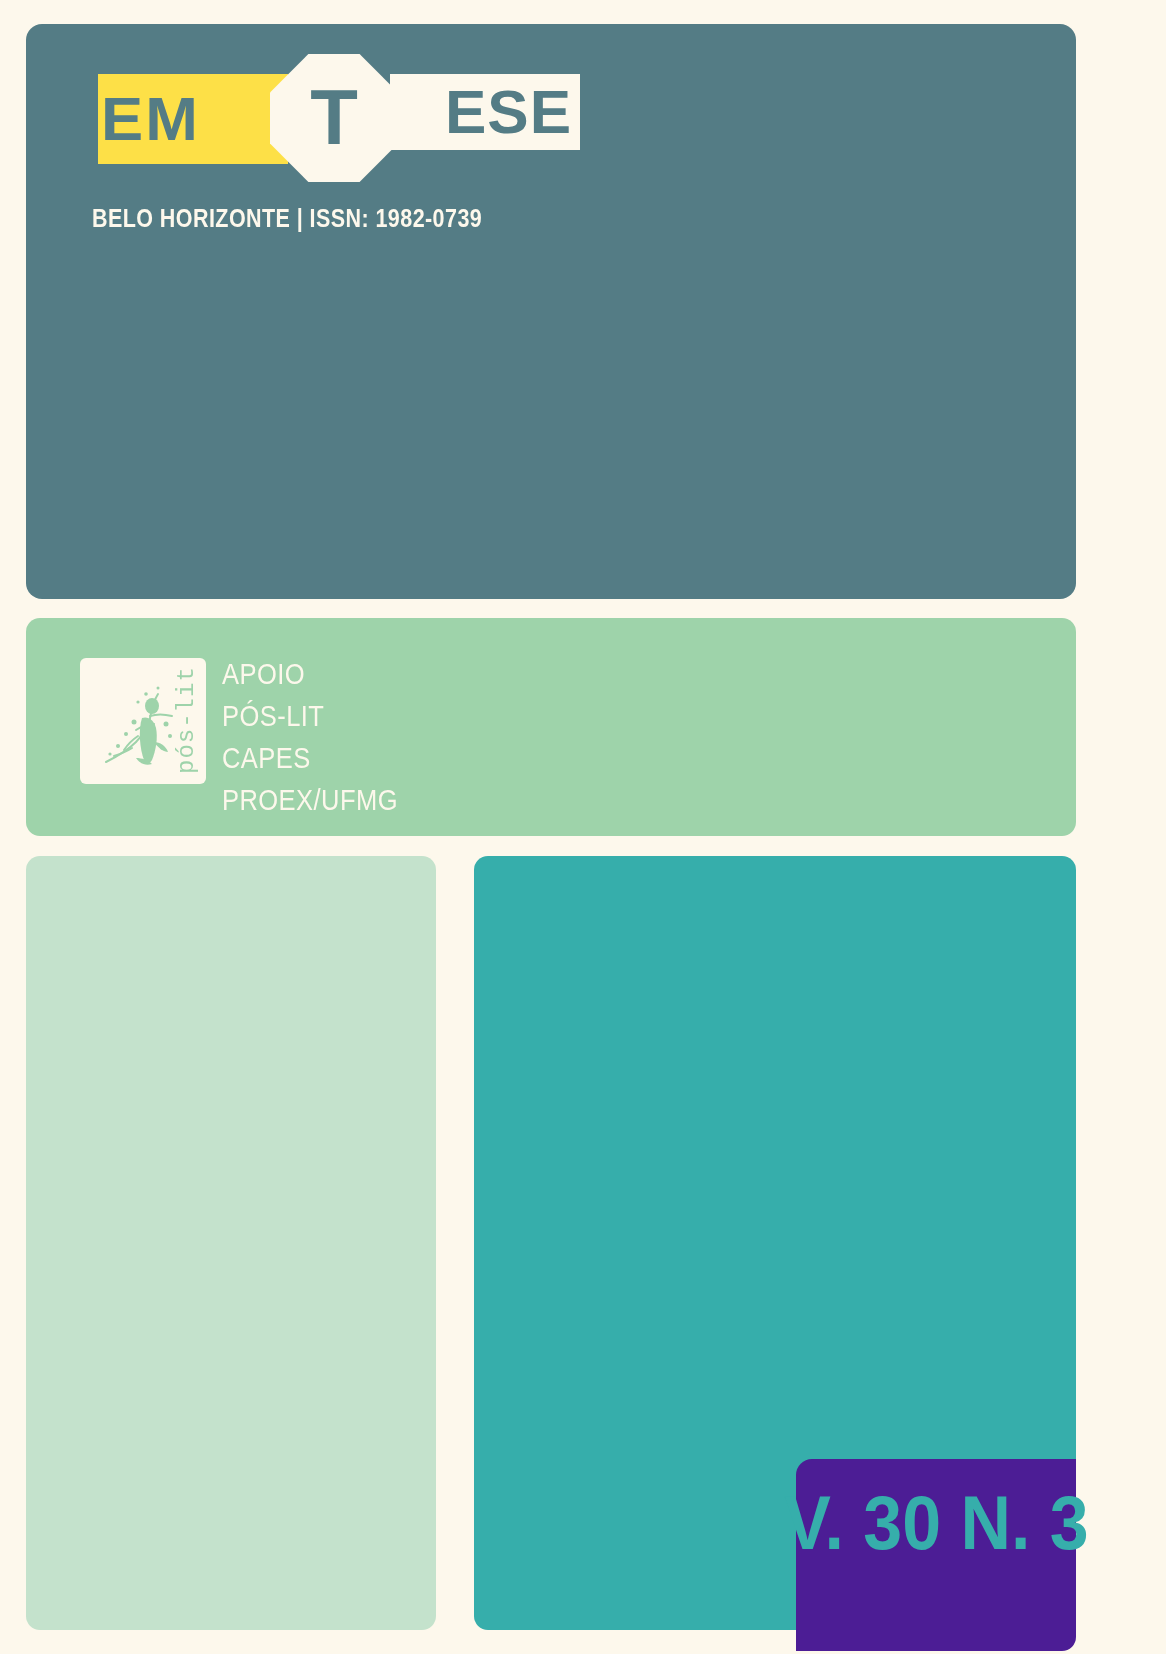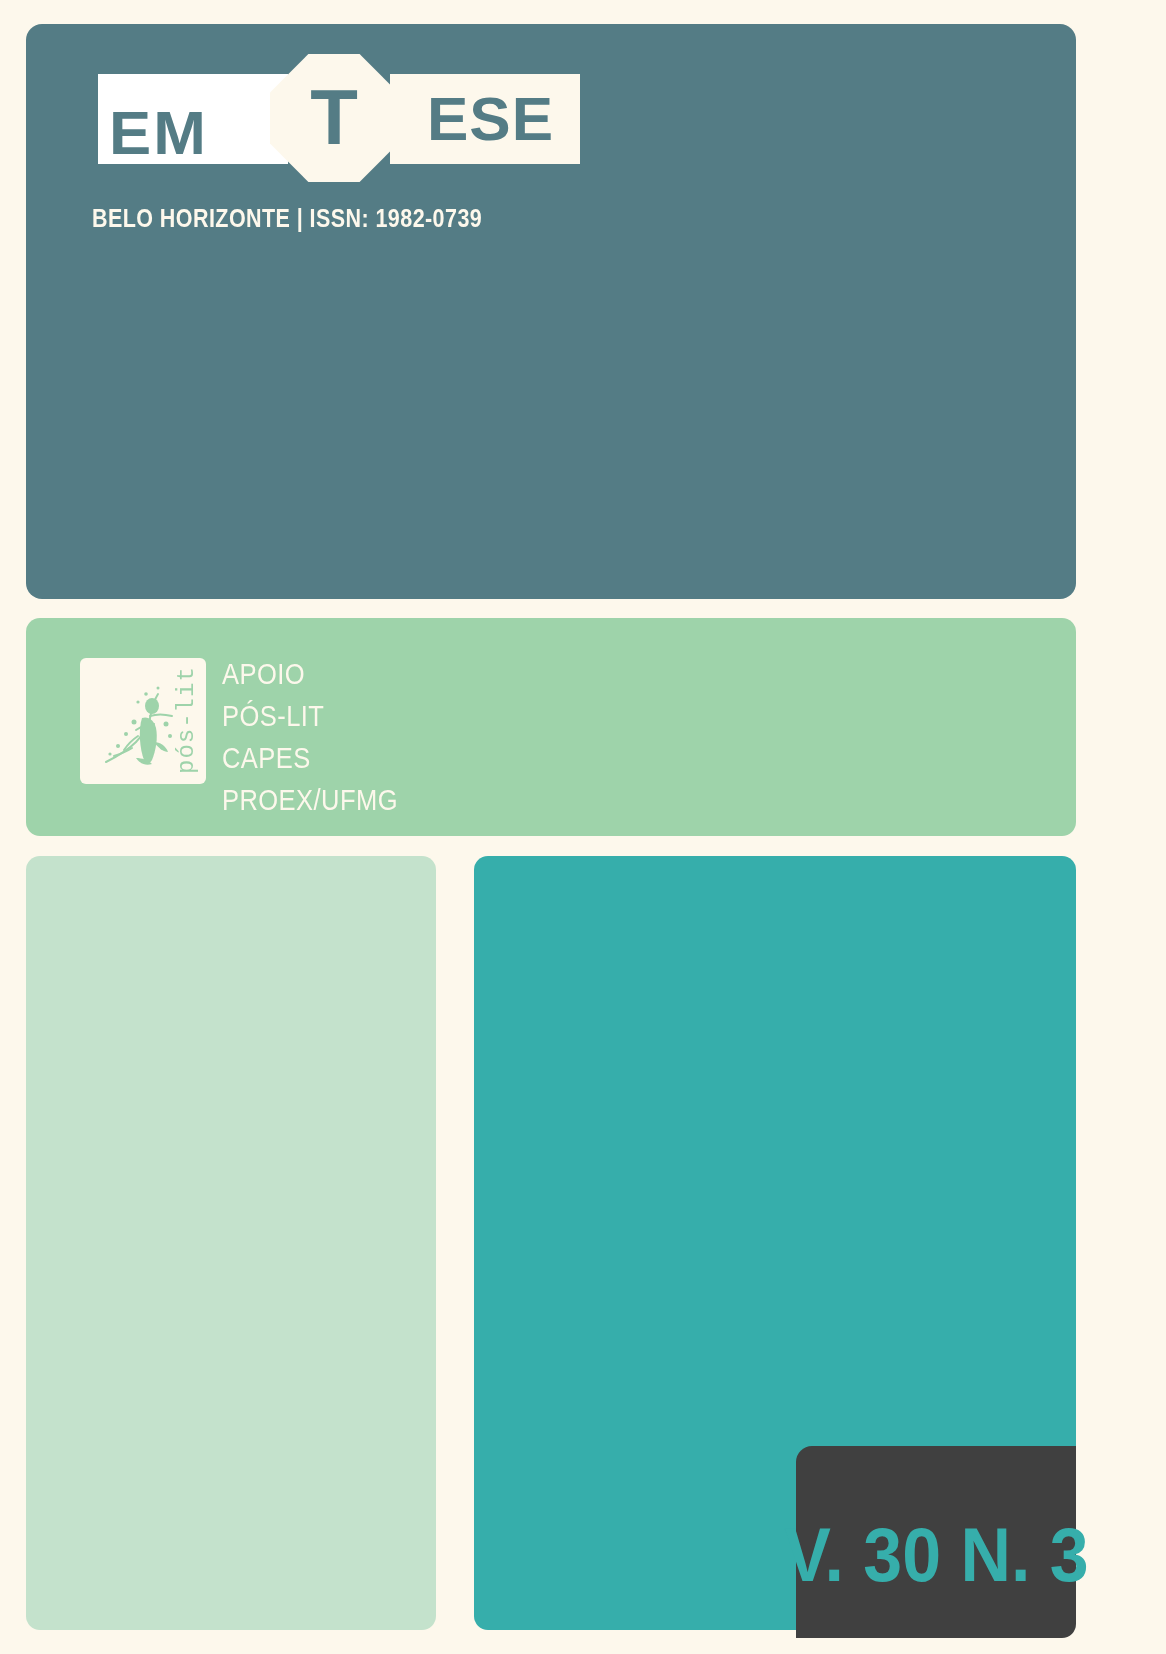--- a/index.html
+++ b/index.html
@@ -40,50 +40,50 @@
     height: 130px;
   }
 
   
   .plate-em {
     position: absolute;
     left: 30px;
     top: 22px;
     width: 190px;
     height: 90px;
-    background: #ffffff;
-    display: flex;
-    align-items: flex-end;
+    background: #fde047;
+    display: flex;
+    align-items: center;
     justify-content: flex-start;
     box-sizing: border-box;
-    padding-left: 12px;
+    padding-left: 4px;
   }
   .plate-em .glyphs {
     color: #547C85;
     font-family: "Liberation Sans", sans-serif;
     font-weight: bold;
     font-size: 62px;
     letter-spacing: 2px;
     line-height: 1;
     transform: scaleX(1.02);
   }
 
   
   .plate-ese {
     position: absolute;
     left: 322px;
     top: 22px;
     width: 190px;
-    height: 90px;
+    height: 76px;
     background: #FDF8EC;
     display: flex;
     align-items: center;
     justify-content: flex-end;
     box-sizing: border-box;
-    padding-right: 26px;
+    padding-right: 8px;
   }
   .plate-ese .glyphs {
     color: #547C85;
     font-family: "Liberation Sans", sans-serif;
     font-weight: bold;
     font-size: 62px;
     letter-spacing: 1px;
     line-height: 1;
   }
 
@@ -195,28 +195,28 @@
     top: 856px;
     width: 602px;
     height: 774px;
     background: #36AEAB;
     border-radius: 14px;
   }
 
   .issue-badge {
     position: absolute;
     left: 322px;
-    top: 590px;
+    top: 603px;
     width: 280px;
     height: 192px;
-    background: #404040;
+    background: #4c1d95;
     border-top-left-radius: 16px;
     border-bottom-right-radius: 14px;
     display: flex;
-    align-items: center;
+    align-items: flex-start;
     justify-content: center;
   }
   .issue-badge .issue-text {
     color: #36AEAB;
     font-family: "Liberation Sans", sans-serif;
     font-weight: bold;
     font-size: 76px;
     letter-spacing: 0px;
     line-height: 1;
     transform: scaleX(0.92);

